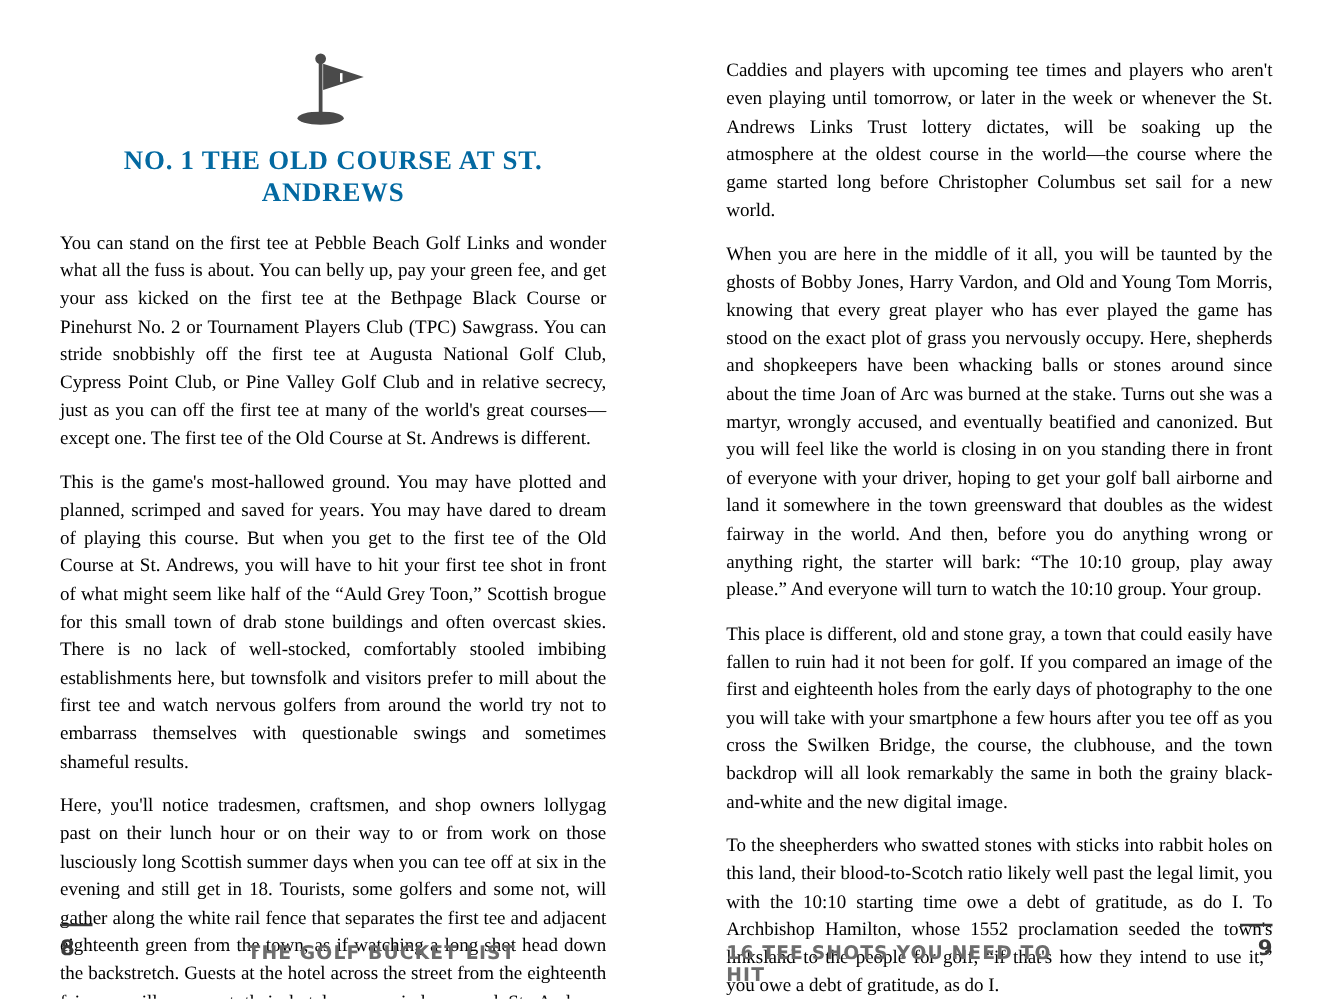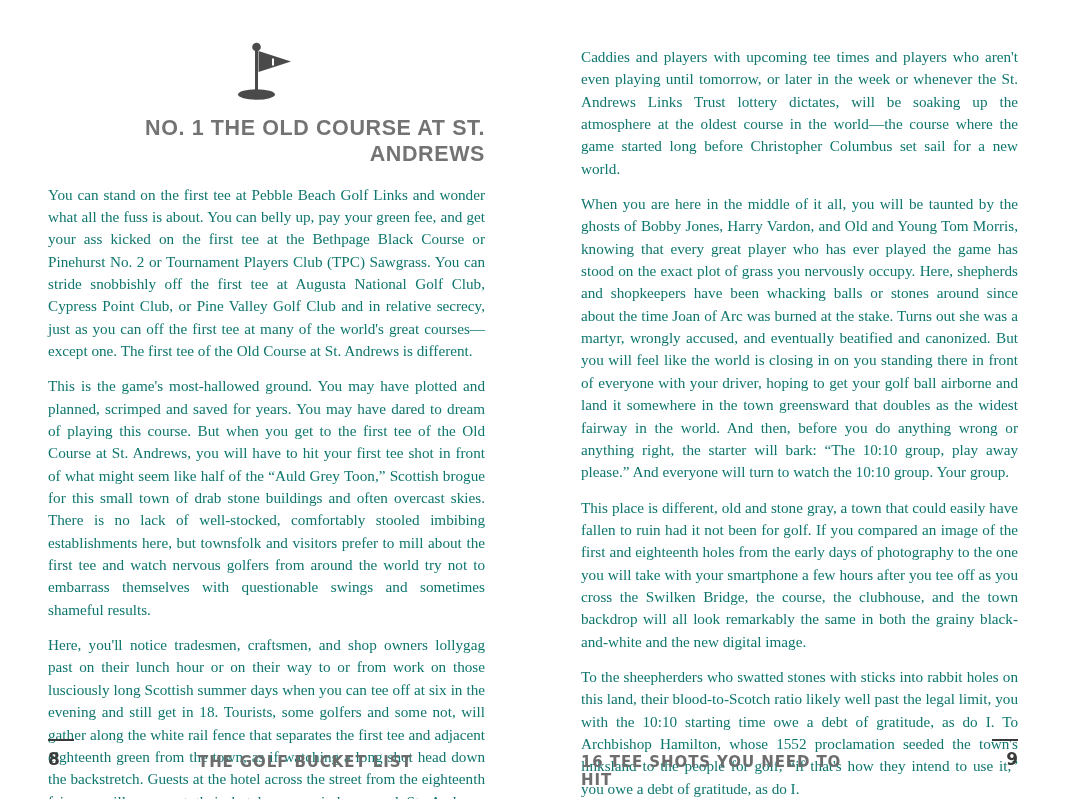--- a/index.html
+++ b/index.html
@@ -42,36 +42,36 @@
     text-align: center;
     margin-top: 12px;
     margin-bottom: 12px;
     height: 62px;
   }
   .flag-svg {
     display: inline-block;
   }
   
   .chapter-title {
-    font-family: Liberation Sans, sans-serif;
+    font-family: Liberation Serif, serif;
     font-weight: bold;
     font-size: 21.5px;
     letter-spacing: 0.6px;
-    color: #737373;
-    text-align: right;
+    color: #0369a1;
+    text-align: center;
     margin: 0 0 16px 0;
     line-height: 1.2;
   }
   
   .body-col p {
     margin: 0 0 13px 0;
     font-size: 15.2px;
     line-height: 1.47;
     text-align: justify;
-    color: #0f766e;
+    color: #000000;
     -webkit-hyphens: auto;
     hyphens: auto;
   }
   .body-col p:last-child {
     margin-bottom: 0;
   }
   .page-right .body-col {
     padding-top: 16px;
   }
   

